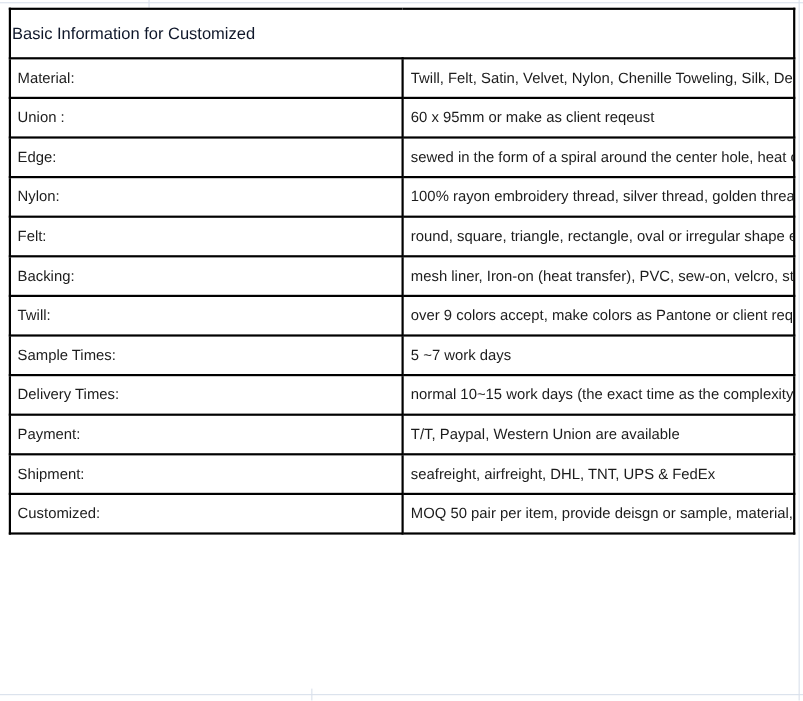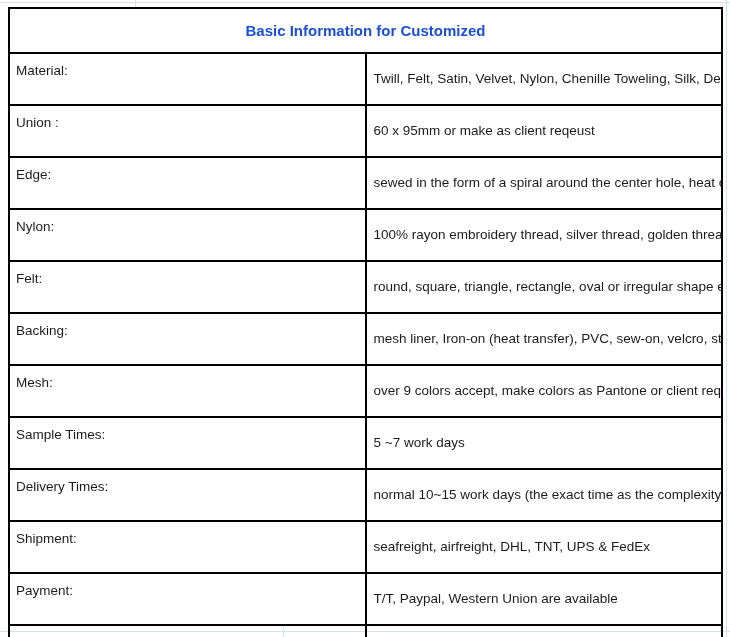--- a/index.html
+++ b/index.html
@@ -37,29 +37,28 @@
     border: 2px solid #000000;
     color: #1c1c1c;
     font-size: 13.5px;
     line-height: 1.2;
     vertical-align: middle;
     overflow: hidden;
     white-space: nowrap;
   }
   .info-table tr.title-row td {
     height: 41px;
-    text-align: center;
-    font-weight: bold;
+    font-weight: normal;
     font-size: 15px;
-    color: #1d4ed8;
+    color: #0f172a;
   }
   .info-table td.label-cell {
     width: 121px;
     height: 34px;
-    padding: 0 4px 16px 6px;
+    padding: 0 4px 0 6px;
   }
   .info-table td.value-cell {
     padding: 0 6px 0 7px;
   }
 </style>
 </head>
 <body>
 
 <div class="gridline gl-top"></div>
 <div class="gridline gl-top-stub"></div>
@@ -91,37 +90,37 @@
   </tr>
   <tr>
     <td class="label-cell">Felt:</td>
     <td class="value-cell">round, square, triangle, rectangle, oval or irregular shape etc.</td>
   </tr>
   <tr>
     <td class="label-cell">Backing:</td>
     <td class="value-cell">mesh liner, Iron-on (heat transfer), PVC, sew-on, velcro, stick-on</td>
   </tr>
   <tr>
-    <td class="label-cell">Mesh:</td>
+    <td class="label-cell">Twill:</td>
     <td class="value-cell">over 9 colors accept, make colors as Pantone or client request</td>
   </tr>
   <tr>
     <td class="label-cell">Sample Times:</td>
     <td class="value-cell">5 ~7 work days</td>
   </tr>
   <tr>
     <td class="label-cell">Delivery Times:</td>
     <td class="value-cell">normal 10~15 work days (the exact time as the complexity and quantity)</td>
   </tr>
   <tr>
+    <td class="label-cell">Payment:</td>
+    <td class="value-cell">T/T, Paypal, Western Union are available</td>
+  </tr>
+  <tr>
     <td class="label-cell">Shipment:</td>
     <td class="value-cell">seafreight, airfreight, DHL, TNT, UPS &amp; FedEx</td>
-  </tr>
-  <tr>
-    <td class="label-cell">Payment:</td>
-    <td class="value-cell">T/T, Paypal, Western Union are available</td>
   </tr>
   <tr>
     <td class="label-cell">Customized:</td>
     <td class="value-cell">MOQ 50 pair per item, provide deisgn or sample, material, size, quantity, backing an request</td>
   </tr>
 </tbody>
   </table>
 
 </body></html>

